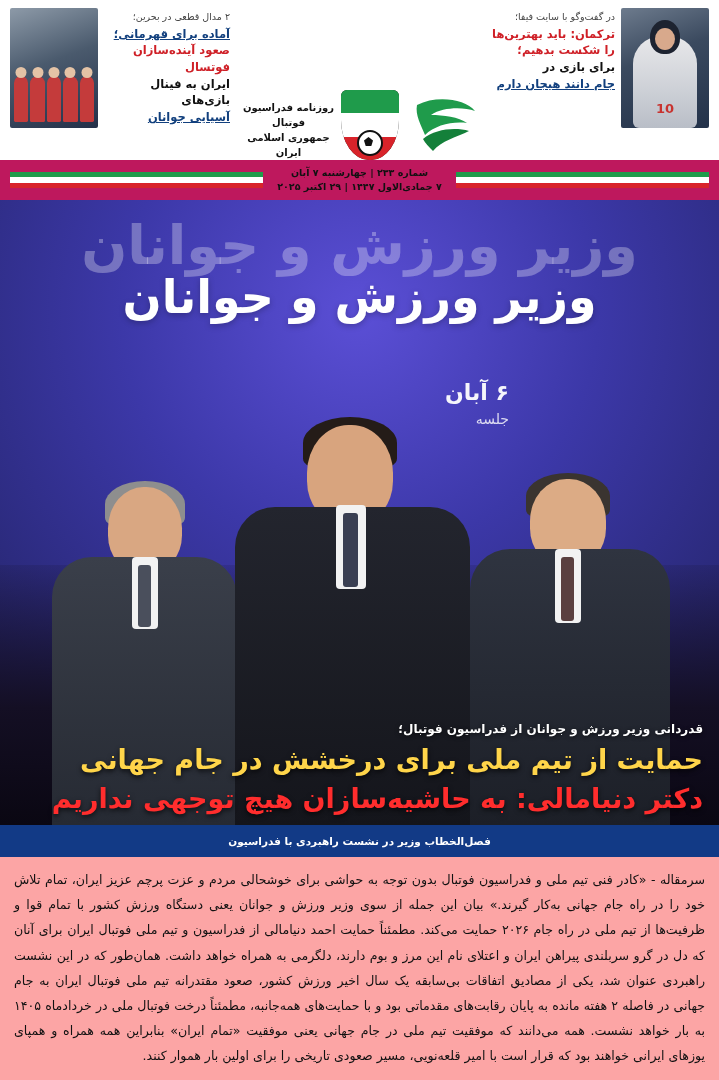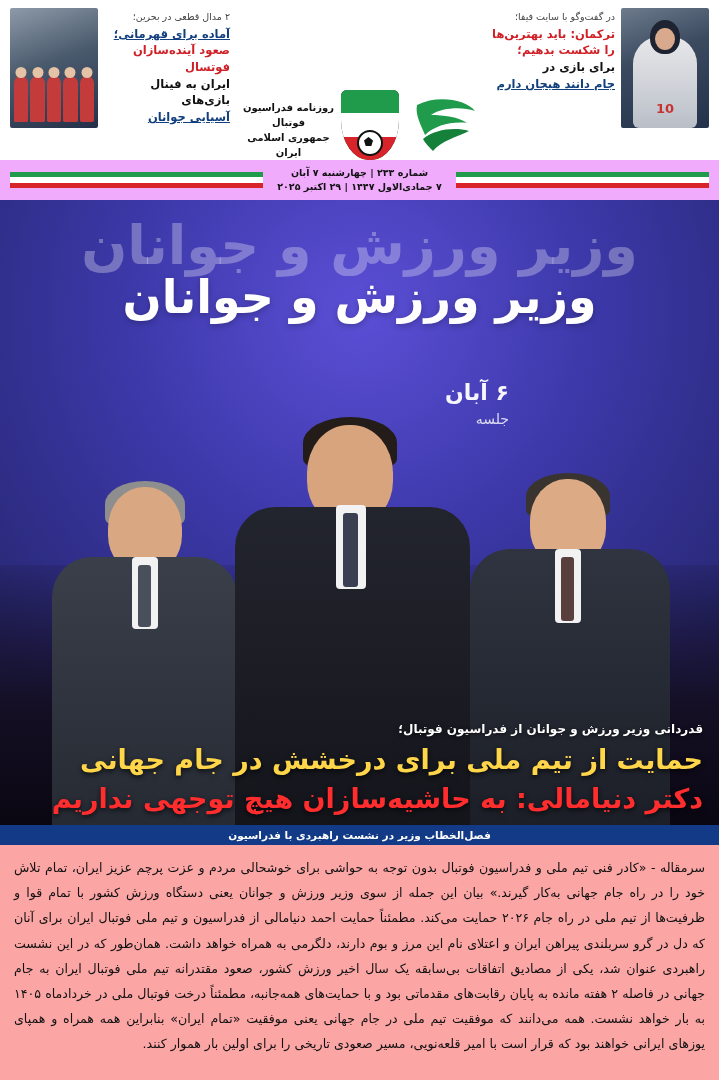--- a/index.html
+++ b/index.html
@@ -97,21 +97,21 @@
   .crest-ball:after{
     content:"";position:absolute;top:5px;left:5px;width:9px;height:9px;background:#111;
     clip-path:polygon(50% 0,100% 38%,81% 100%,19% 100%,0 38%);
   }
   .logo-title{
     text-align:center;font-size:10px;font-weight:bold;color:#111;line-height:1.5;margin-top:4px;
   }
 
   
   .flagbar{
-    height:40px;background:#f0abfc;display:flex;align-items:center;
+    height:40px;background:#be185d;display:flex;align-items:center;
     padding:0 10px;box-sizing:border-box;gap:6px;position:relative;
   }
   .flag-strip{flex:1;height:16px;display:flex;flex-direction:column;}
   .flag-strip i{display:block;height:33.33%;}
   .flag-strip i.g{background:#1f9b4b;}
   .flag-strip i.w{background:#ffffff;}
   .flag-strip i.r{background:#d8232a;}
   .issue-meta{
     text-align:center;font-size:9.5px;font-weight:bold;color:#111;line-height:1.5;
     white-space:nowrap;padding:0 8px;
@@ -192,21 +192,21 @@
     color:#ffd54a;font-size:27px;font-weight:bold;line-height:1.35;
     text-shadow:0 2px 5px rgba(0,0,0,.75);
   }
   .headline-2{
     color:#ff2d2d;font-size:27px;font-weight:bold;line-height:1.35;margin-top:2px;
     text-shadow:0 2px 5px rgba(0,0,0,.7);
   }
 
   
   .subbar{
-    background:#123a86;color:#ffffff;height:20px;display:flex;align-items:center;
+    background:#123a86;color:#ffffff;height:32px;display:flex;align-items:center;
     justify-content:center;font-size:10.5px;font-weight:bold;
   }
 
   
   .article{
     background:#fca5a5;padding:10px 14px 12px 14px;box-sizing:border-box;
     height:235px;
   }
   .article p{
     margin:0;text-align:justify;font-size:12.6px;line-height:2.0;color:#111;

